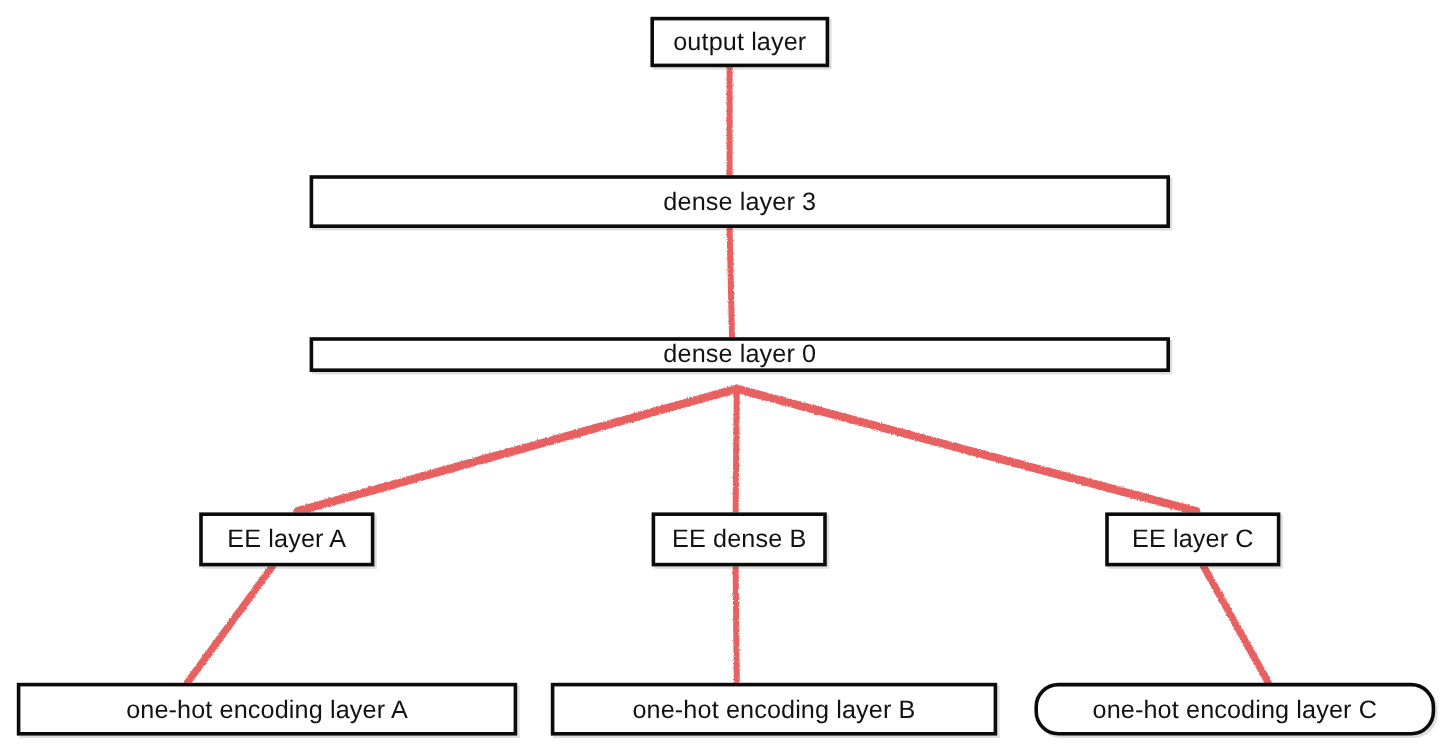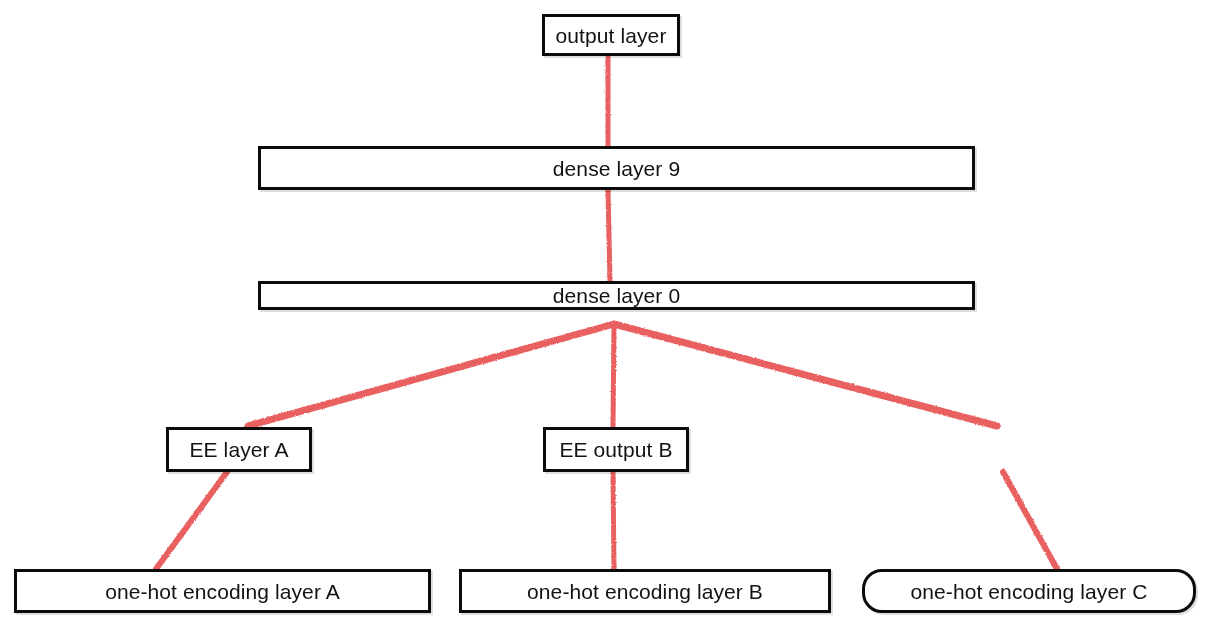--- a/index.html
+++ b/index.html
@@ -39,21 +39,21 @@
   }
   .node-label {
     font-size: 21px;
     line-height: 1;
     color: #121212;
     letter-spacing: 0.1px;
     white-space: nowrap;
     font-family: "Liberation Sans", sans-serif;
   }
   
-  #node-output      { left: 542px;  top: 14px;  width: 138px; height: 42px; }
+  #node-output      { left: 542px;  top: 14px;  width: 149px; height: 42px; }
   #node-dense1      { left: 258px;  top: 146px; width: 717px; height: 44px; }
   #node-dense0      { left: 258px;  top: 281px; width: 717px; height: 29px; }
   #node-ee-a        { left: 166px;  top: 427px; width: 146px; height: 45px; text-align: center; }
   #node-ee-b        { left: 543px;  top: 427px; width: 146px; height: 45px; }
   #node-ee-c        { left: 921px;  top: 427px; width: 146px; height: 45px; }
   #node-onehot-a    { left: 14px;   top: 569px; width: 417px; height: 44px; }
   #node-onehot-b    { left: 459px;  top: 569px; width: 372px; height: 44px; }
   #node-onehot-c    { left: 862px;  top: 569px; width: 334px; height: 44px; border-radius: 20px; }
 </style>
 </head>
@@ -87,35 +87,38 @@
 
       <line x1="1003" y1="472" x2="1057" y2="569" stroke-width="6"></line>
     </g>
   </svg>
 
   <div class="node" id="node-output">
     <span class="node-label">output layer</span>
   </div>
 
   <div class="node" id="node-dense1">
-    <span class="node-label">dense layer 9</span>
+    <span class="node-label">dense layer 3</span>
   </div>
 
   <div class="node" id="node-dense0">
     <span class="node-label">dense layer 0</span>
   </div>
 
   <div class="node" id="node-ee-a">
     <span class="node-label">EE layer A</span>
   </div>
 
   <div class="node" id="node-ee-b">
-    <span class="node-label">EE output B</span>
+    <span class="node-label">EE dense B</span>
   </div>
 
+  <div class="node" id="node-ee-c">
+    <span class="node-label">EE layer C</span>
+  </div>
 
   <div class="node" id="node-onehot-a">
     <span class="node-label">one-hot encoding layer A</span>
   </div>
 
   <div class="node" id="node-onehot-b">
     <span class="node-label">one-hot encoding layer B</span>
   </div>
 
   <div class="node" id="node-onehot-c">

